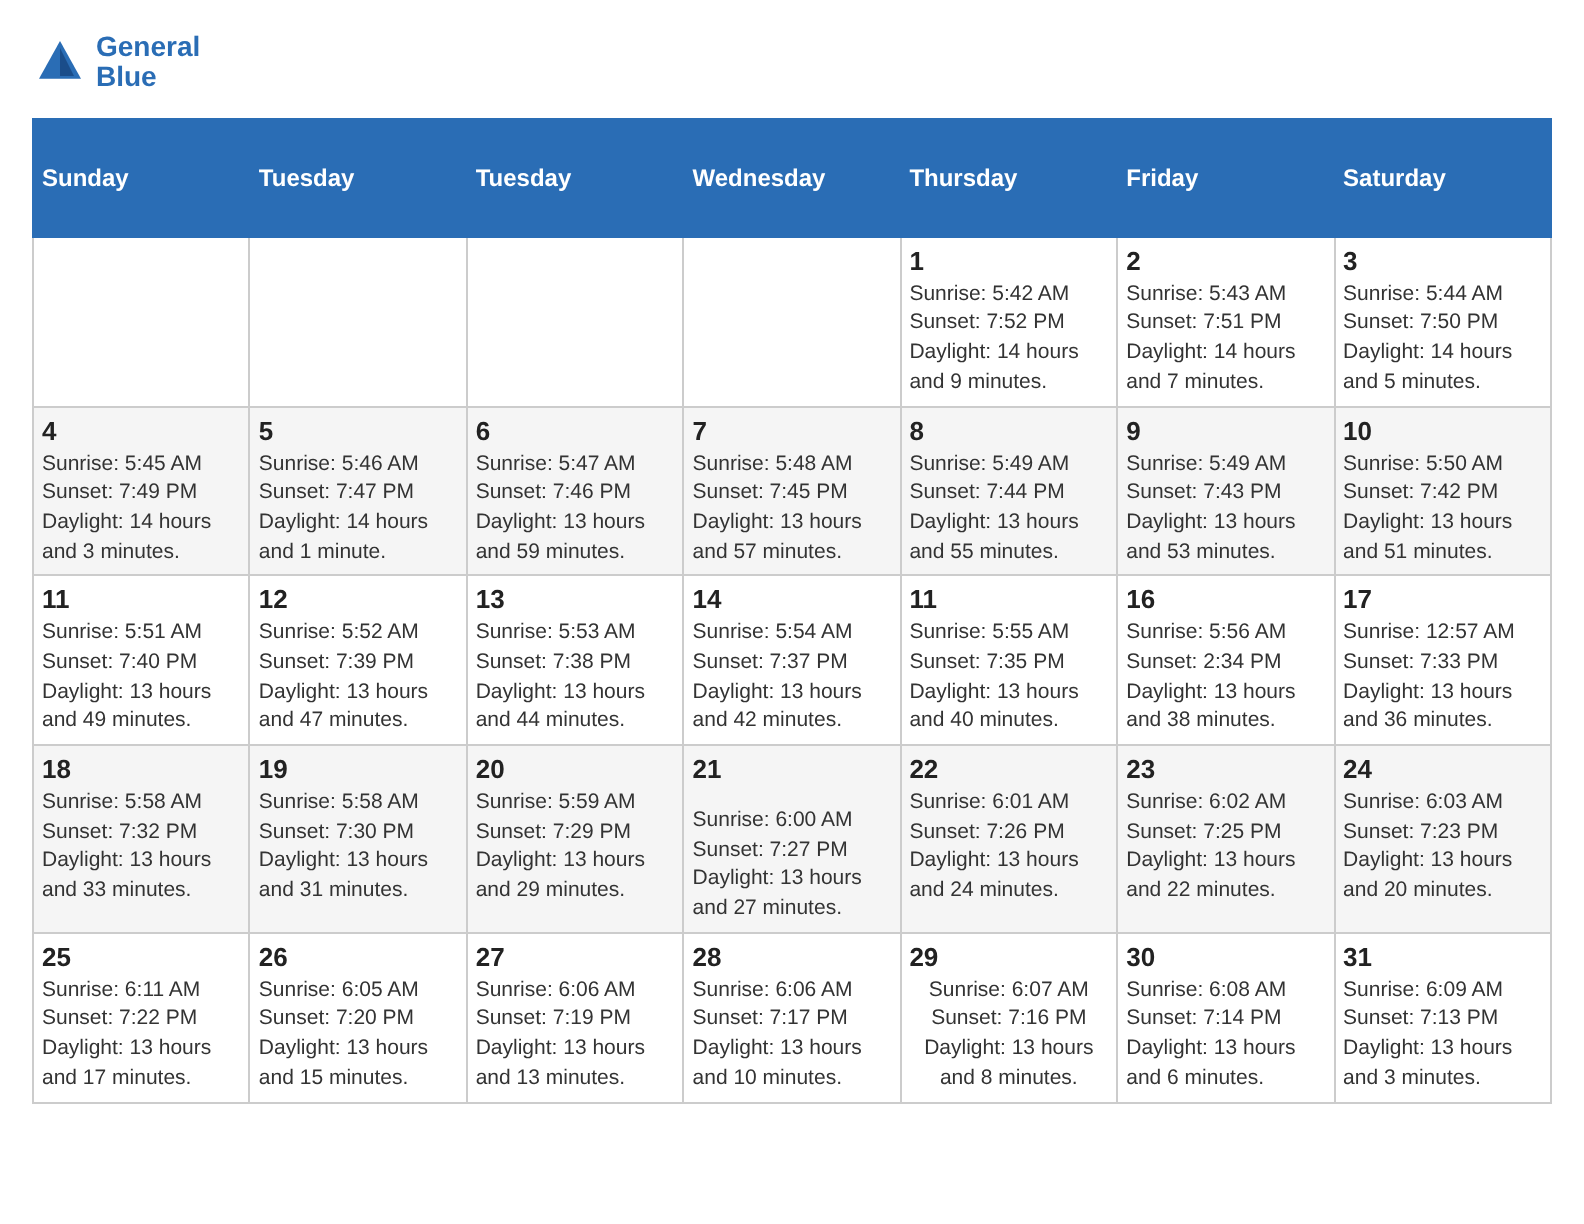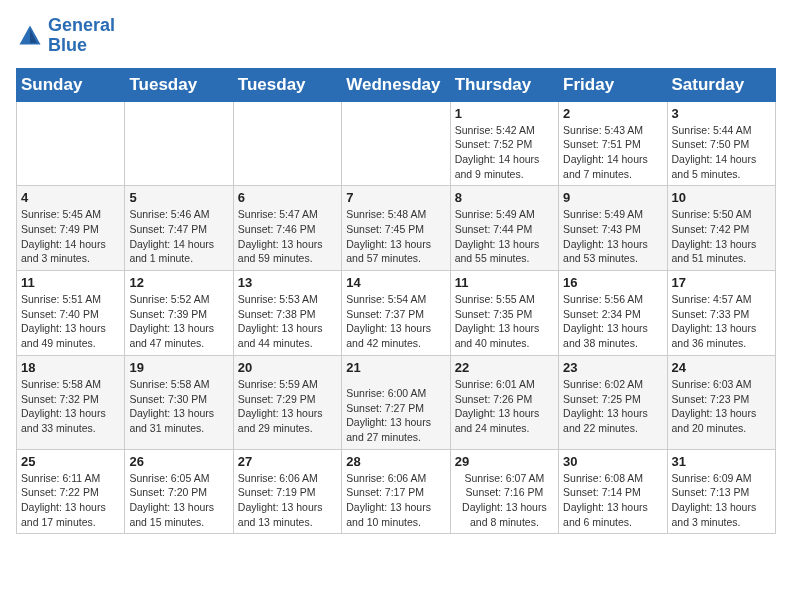--- a/index.html
+++ b/index.html
@@ -15,21 +15,21 @@
       justify-content: space-between;
       align-items: flex-start;
       margin-bottom: 12px;
     }
     .logo {
       display: flex;
       align-items: center;
       gap: 4px;
     }
     .logo-text {
-      font-size: 18px;
+      font-size: 14px;
       font-weight: bold;
       color: #1a1a1a;
       line-height: 1.1;
     }
     .logo-text span {
       color: #2a6db5;
     }
     .logo-icon {
       width: 28px;
       height: 28px;
@@ -47,23 +47,23 @@
       color: #555;
     }
     table {
       width: 100%;
       border-collapse: collapse;
       font-size: 11px;
     }
     thead tr th {
       background: #2a6db5;
       color: #fff;
-      padding: 6px 4px;
+      padding: 22px 4px;
       text-align: left;
-      font-size: 17px;
+      font-size: 12px;
       font-weight: 600;
       border: 1px solid #2a6db5;
     }
     tbody tr td {
       border: 1px solid #ccc;
       vertical-align: top;
       padding: 4px;
       width: calc(100% / 7);
       min-height: 80px;
       background: #fff;
@@ -220,21 +220,21 @@
 Daylight: 13 hours and 40 minutes.</div>
         </td>
         <td>
           <span class="day-num">16</span>
           <div class="day-info" style="white-space: pre-line;">Sunrise: 5:56 AM
 Sunset: 2:34 PM
 Daylight: 13 hours and 38 minutes.</div>
         </td>
         <td>
           <span class="day-num">17</span>
-          <div class="day-info" style="white-space: pre-line;">Sunrise: 4:57 AM
+          <div class="day-info" style="white-space: pre-line;">Sunrise: 12:57 AM
 Sunset: 7:33 PM
 Daylight: 13 hours and 36 minutes.</div>
         </td>
       </tr>
       <tr>
         <td>
           <span class="day-num">18</span>
           <div class="day-info" style="white-space: pre-line;">Sunrise: 5:58 AM
 Sunset: 7:32 PM
 Daylight: 13 hours and 33 minutes.</div>

